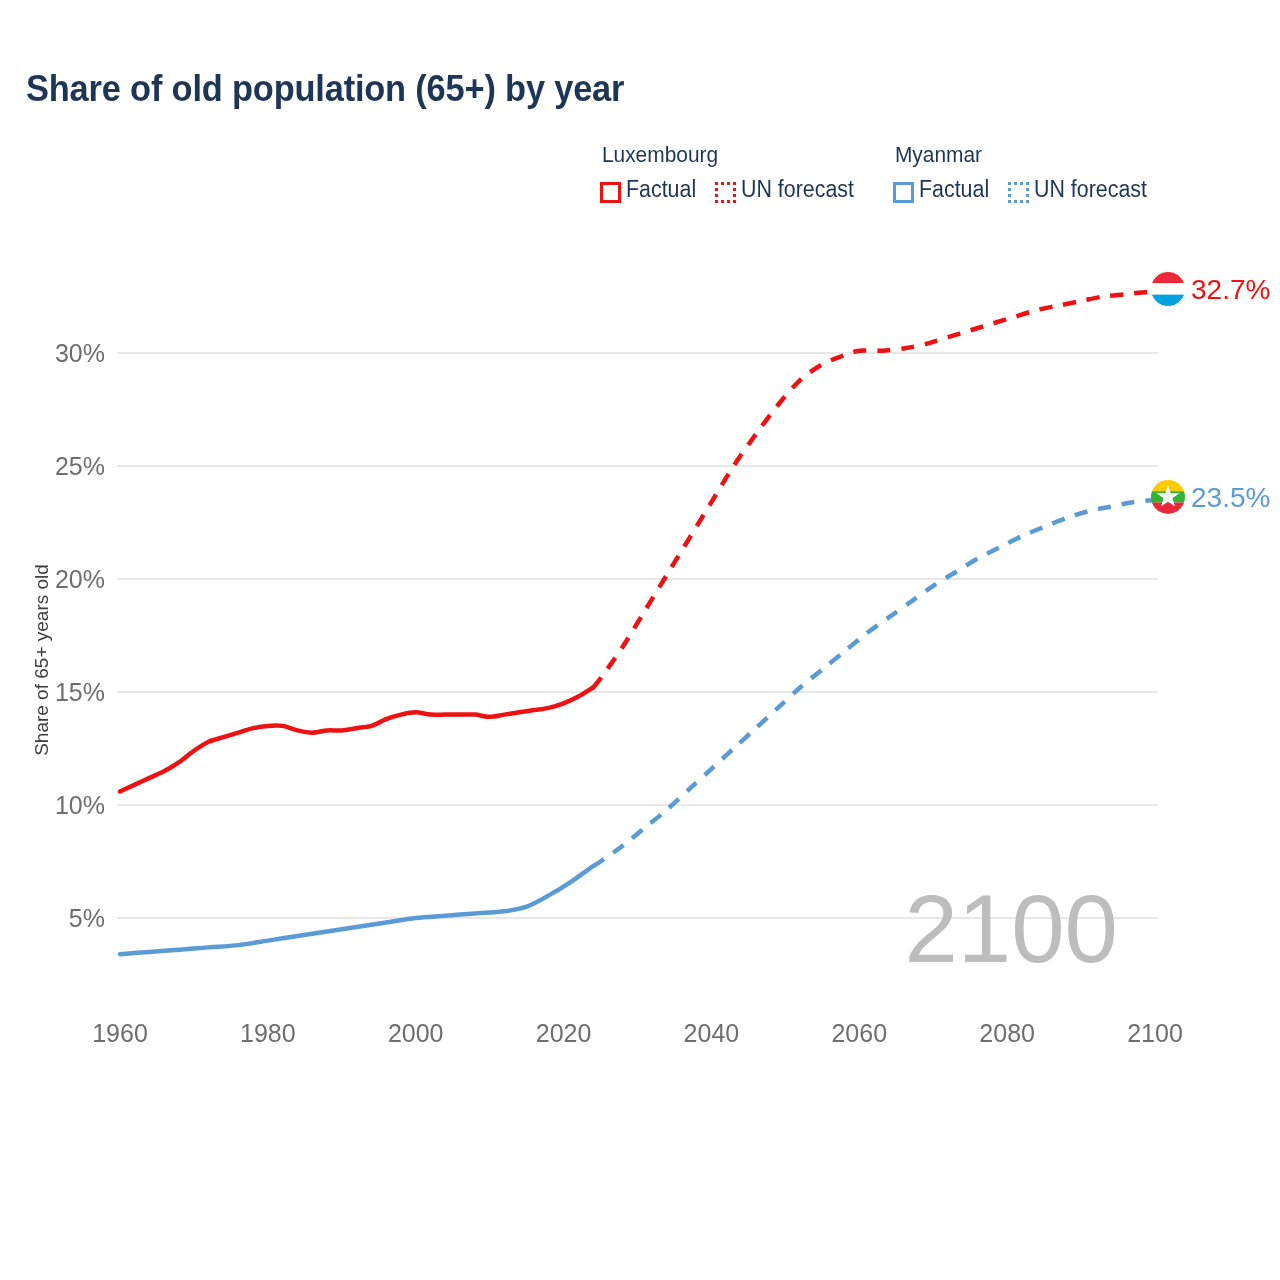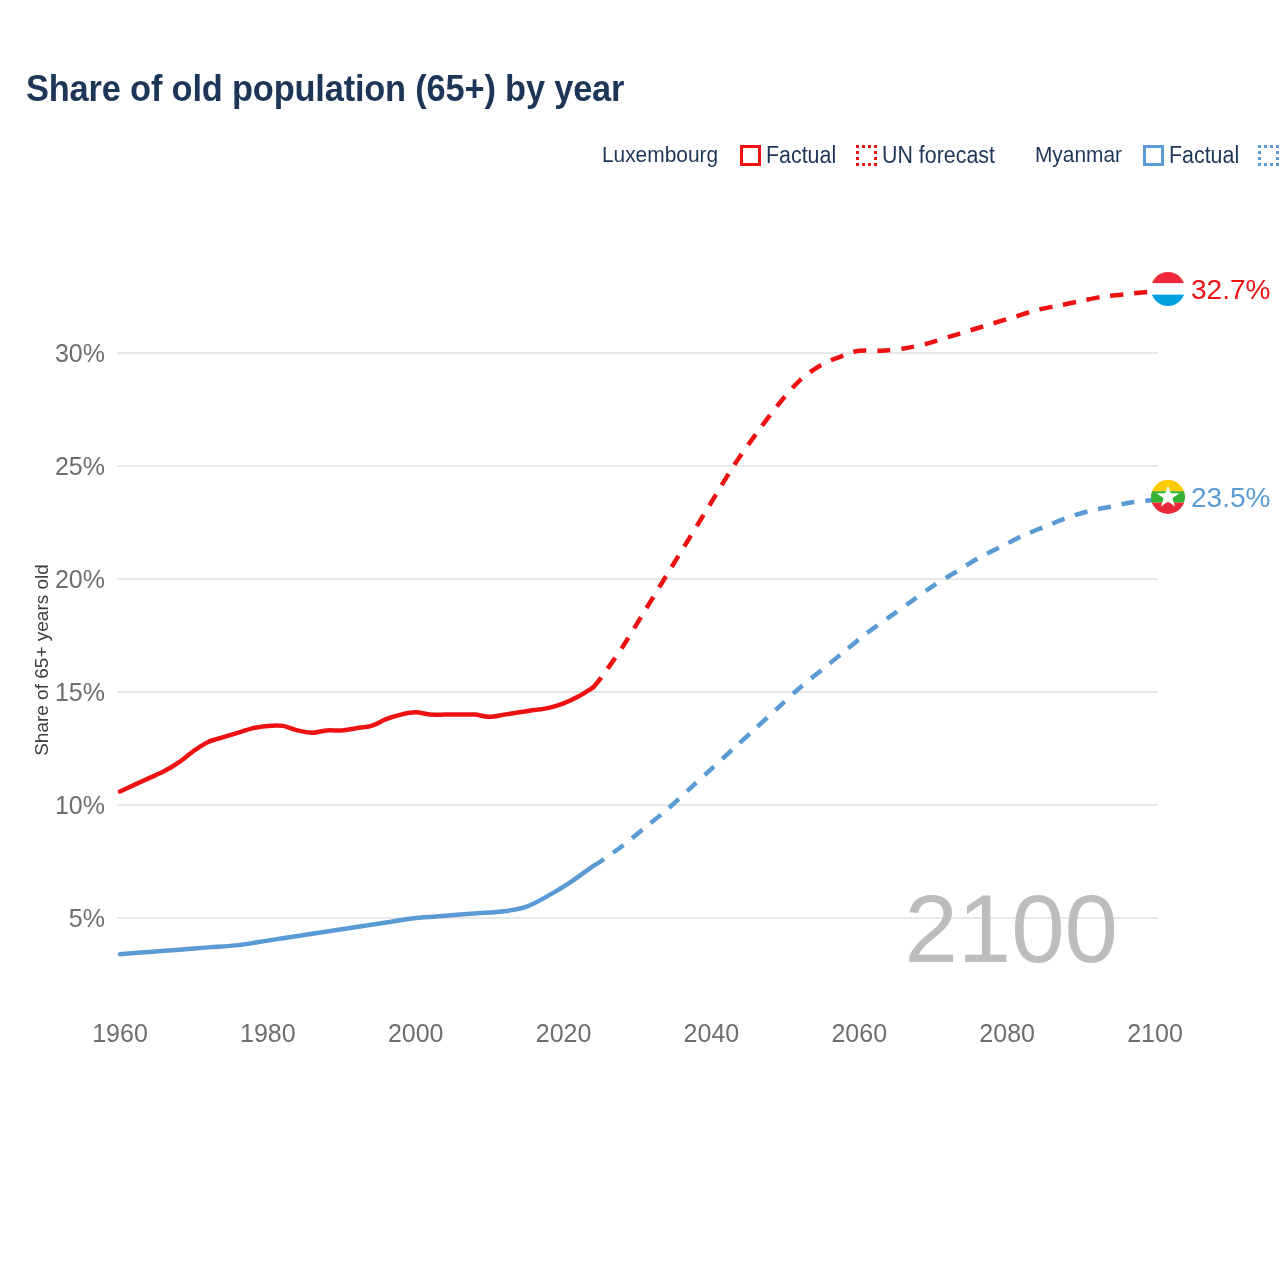--- a/index.html
+++ b/index.html
@@ -44,42 +44,42 @@
     position: absolute;
     left: 600px;
     top: 142px;
     display: flex;
     flex-direction: row;
     gap: 30px;
     align-items: flex-start;
   }
   .legend-group {
     display: flex;
-    flex-direction: row;
-    gap: 16px;
+    flex-direction: column;
+    gap: 8px;
   }
   .legend-country {
     font-size: 22px;
     color: #1d3557;
     font-family: "Liberation Sans", sans-serif;
     transform: scaleX(0.95);
     transform-origin: left center;
     white-space: nowrap;
     padding-left: 2px;
   }
   .legend-items {
     display: flex;
     flex-direction: row;
     gap: 14px;
     align-items: center;
   }
   .legend-item {
     display: flex;
     flex-direction: row;
-    align-items: center;
+    align-items: flex-end;
     gap: 5px;
     white-space: nowrap;
   }
   .legend-swatch {
     width: 21px;
     height: 21px;
     box-sizing: border-box;
     background: transparent;
   }
   .legend-swatch.solid-red   { border: 3px solid #ee1111; }

